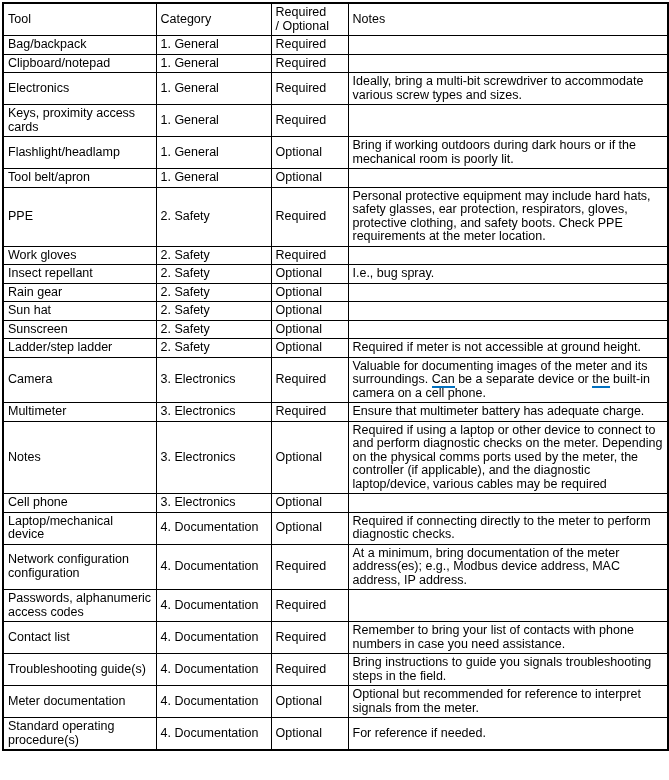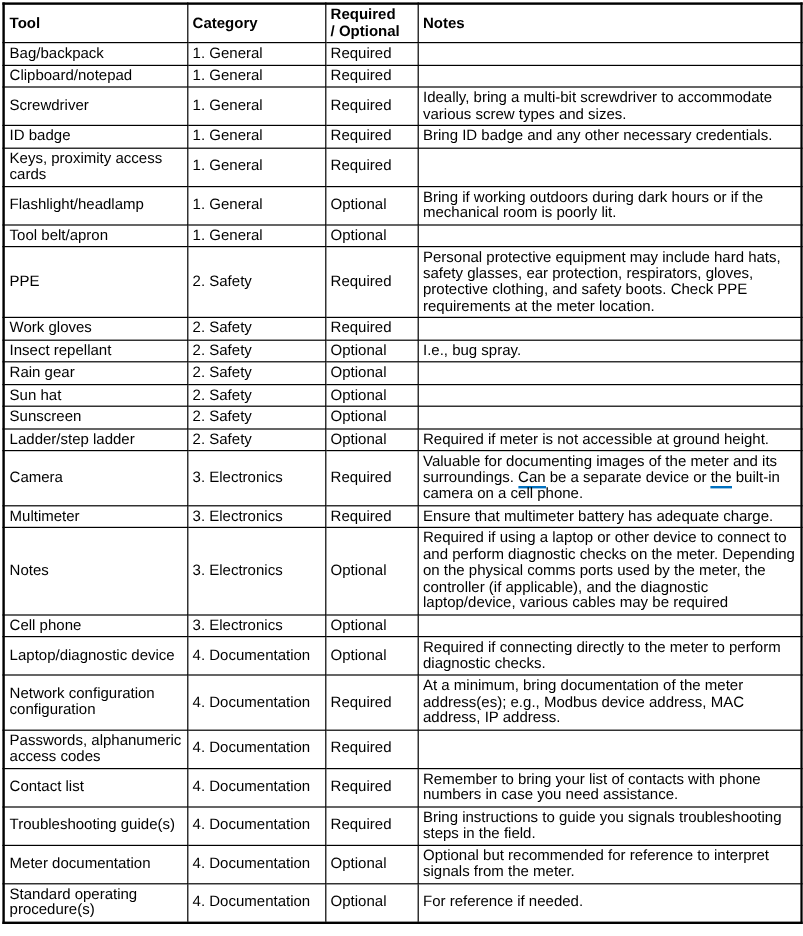--- a/index.html
+++ b/index.html
@@ -25,21 +25,21 @@
     padding: 2px 4px;
     font-size: 12.5px;
     line-height: 13.5px;
     text-align: left;
     vertical-align: middle;
     overflow-wrap: break-word;
     color: #000000;
     background: #ffffff;
   }
   table.checklist th {
-    font-weight: bold;
+    font-weight: normal;
     white-space: pre-line; 
   }
   .gc {
     border-bottom: 2px solid var(--gc-color, #0070C0);
     text-align: right;
   }
 </style>
 </head>
 <body>
 
@@ -66,32 +66,26 @@
       <td>Required</td>
       <td></td>
     </tr>
     <tr>
       <td>Clipboard/notepad</td>
       <td>1. General</td>
       <td>Required</td>
       <td></td>
     </tr>
     <tr>
-      <td>Screwdriver</td>
+      <td>Electronics</td>
       <td>1. General</td>
       <td>Required</td>
       <td>Ideally, bring a multi-bit screwdriver to accommodate various screw types and sizes.</td>
     </tr>
     <tr>
-      <td>ID badge</td>
-      <td>1. General</td>
-      <td>Required</td>
-      <td>Bring ID badge and any other necessary credentials.</td>
-    </tr>
-    <tr>
       <td>Keys, proximity access cards</td>
       <td>1. General</td>
       <td>Required</td>
       <td></td>
     </tr>
     <tr>
       <td>Flashlight/headlamp</td>
       <td>1. General</td>
       <td>Optional</td>
       <td>Bring if working outdoors during dark hours or if the mechanical room is poorly lit.</td>
@@ -162,21 +156,21 @@
       <td>Optional</td>
       <td>Required if using a laptop or other device to connect to and perform diagnostic checks on the meter. Depending on the physical comms ports used by the meter, the controller (if applicable), and the diagnostic laptop/device, various cables may be required</td>
     </tr>
     <tr>
       <td>Cell phone</td>
       <td>3. Electronics</td>
       <td>Optional</td>
       <td></td>
     </tr>
     <tr>
-      <td>Laptop/diagnostic device</td>
+      <td>Laptop/mechanical device</td>
       <td>4. Documentation</td>
       <td>Optional</td>
       <td>Required if connecting directly to the meter to perform diagnostic checks.</td>
     </tr>
     <tr>
       <td>Network configuration configuration</td>
       <td>4. Documentation</td>
       <td>Required</td>
       <td>At a minimum, bring documentation of the meter address(es); e.g., Modbus device address, MAC address, IP address.</td>
     </tr>

